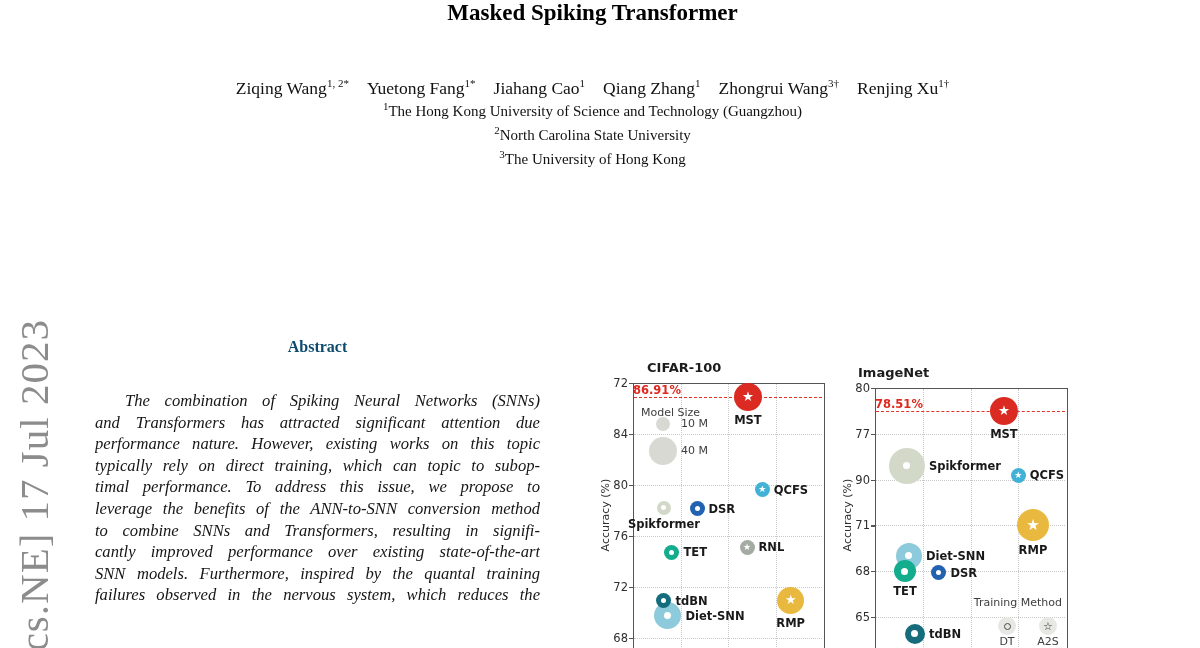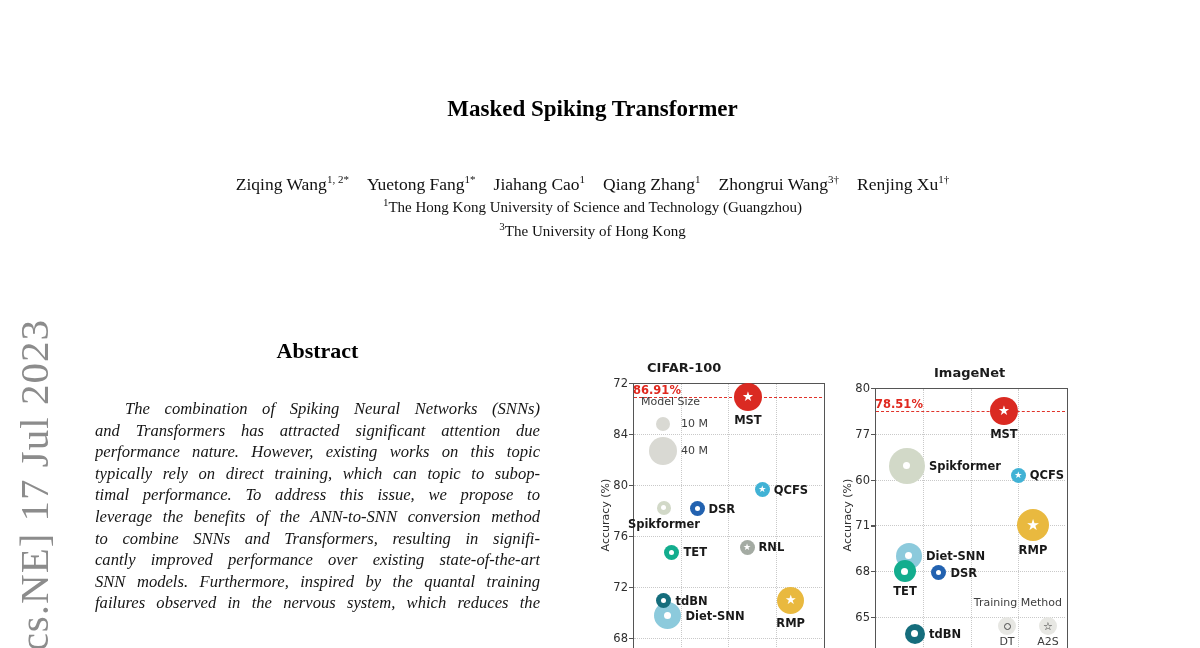--- a/index.html
+++ b/index.html
@@ -3,28 +3,28 @@
 <meta charset="utf-8">
 <style>
   html,body{margin:0;padding:0;background:#ffffff;}
   .page{position:relative;width:1200px;height:648px;background:#fff;overflow:hidden;
         font-family:"Liberation Serif",serif;color:#111;}
   
   .stamp{position:absolute;left:10px;top:666px;transform:rotate(-90deg);transform-origin:0 0;
          white-space:nowrap;font-size:41px;color:#8c8c8c;letter-spacing:1px;}
   
   .head{position:absolute;left:55px;top:0;width:1075px;text-align:center;}
-  .title{margin-top:96px;font-size:23px;font-weight:bold;color:#000;}
+  .title{font-size:23px;font-weight:bold;color:#000;}
   .authors{margin-top:52px;font-size:17.5px;color:#111;}
   .authors .auth{display:inline-block;margin:0 9px;white-space:nowrap;}
   sup{font-size:11px;vertical-align:super;line-height:0;}
   .affils{margin-top:0;font-size:15px;line-height:24px;color:#111;}
   
   .abs-col{position:absolute;left:95px;top:338px;width:445px;}
-  .abs-head{text-align:center;font-weight:bold;font-size:22px;color:#000000;}
+  .abs-head{text-align:center;font-weight:bold;font-size:16px;color:#0c4a6e;}
   .abs-body{margin-top:34px;font-style:italic;font-size:16.6px;line-height:21.6px;color:#151515;}
   .abs-line{text-align:justify;text-align-last:justify;height:21.6px;overflow:hidden;}
   .abs-line.indent{padding-left:30px;}
   
   .fig, .fig *{font-family:"DejaVu Sans","Liberation Sans",sans-serif;}
   .panel{position:absolute;border:1.2px solid #555;border-bottom:none;background:transparent;}
   .chart-title{position:absolute;font-size:13px;font-weight:bold;color:#1c1c1c;white-space:nowrap;}
   .ytick{position:absolute;width:26px;text-align:right;font-size:11.5px;color:#2e2e2e;height:14px;line-height:14px;}
   .tickmark{position:absolute;height:1.2px;background:#555;}
   .hgrid{position:absolute;border-top:1px dotted #c9c9c9;height:0;}
@@ -46,20 +46,21 @@
 <body>
 
 <div class="page">
   <div class="stamp">[cs.NE]  17 Jul 2023</div>
 
   <div class="head">
     <div class="title">Masked Spiking Transformer</div>
     <div class="authors" id="authors"><span class="auth">Ziqing Wang<sup>1, 2*</sup></span><span class="auth">Yuetong Fang<sup>1*</sup></span><span class="auth">Jiahang Cao<sup>1</sup></span><span class="auth">Qiang Zhang<sup>1</sup></span><span class="auth">Zhongrui Wang<sup>3†</sup></span><span class="auth">Renjing Xu<sup>1†</sup></span></div>
     <div class="affils" id="affils">
         <div><sup>1</sup>The Hong Kong University of Science and Technology (Guangzhou)</div>
+        <div><sup>2</sup>North Carolina State University</div>
         <div><sup>3</sup>The University of Hong Kong</div>
       </div>
   </div>
 
   <div class="abs-col">
     <div class="abs-head">Abstract</div>
     <div class="abs-body" id="absBody">
         <div class="abs-line indent">The combination of Spiking Neural Networks (SNNs)</div>
         <div class="abs-line">and Transformers has attracted significant attention due</div>
         <div class="abs-line">performance nature. However, existing works on this topic</div>
@@ -128,36 +129,36 @@
       </div>
       <div class="pt-label" style="left: 685.46px; top: 608.867px;">Diet-SNN</div>
       <div class="pt" style="left: 656.47px; top: 593.097px; width: 15px; height: 15px; background: rgb(21, 109, 124); z-index: 92;">
         <span class="hole" style="width: 5px; height: 5px; display: block;"></span>
       </div>
       <div class="pt-label" style="left: 675.47px; top: 593.597px;">tdBN</div>
       <div class="pt" style="left: 777.2px; top: 587.097px; width: 27px; height: 27px; background: rgb(233, 185, 63); z-index: 86;">
         <span class="star" style="font-size: 12.825px;">★</span>
       </div>
       <div class="pt-label center" style="left: 730.7px; top: 616.097px; width: 120px;">RMP</div>
-      <div class="leg-text" style="left: 641px; top: 395px;">Model Size</div>
+      <div class="leg-text" style="left: 641px; top: 406px;">Model Size</div>
       <div class="leg-circle" style="left: 656px; top: 417px; width: 14px; height: 14px; background: rgb(217, 217, 211);"></div>
       <div class="leg-text" style="left: 681px; top: 417px;">10 M</div>
       <div class="leg-circle" style="left: 649px; top: 437px; width: 28px; height: 28px; background: rgb(217, 217, 211);"></div>
       <div class="leg-text" style="left: 681px; top: 444px;">40 M</div>
       <div class="panel" style="left: 875px; top: 388px; width: 191px; height: 270px;"></div>
-      <div class="chart-title" style="left: 934px; top: 365px;">ImageNet</div>
+      <div class="chart-title" style="left: 858px; top: 365px;">ImageNet</div>
       <div class="vgrid" style="left: 922.75px; top: 389px; height: 260px;"></div>
       <div class="vgrid" style="left: 970.5px; top: 389px; height: 260px;"></div>
       <div class="vgrid" style="left: 1018.25px; top: 389px; height: 260px;"></div>
       <div class="ytick" style="left: 844px; top: 381px;">80</div>
       <div class="tickmark" style="left: 871px; top: 388px; width: 4px;"></div>
       <div class="ytick" style="left: 844px; top: 426.81px;">77</div>
       <div class="tickmark" style="left: 871px; top: 433.81px; width: 4px;"></div>
       <div class="hgrid" style="left: 876px; top: 433.81px; width: 189px;"></div>
-      <div class="ytick" style="left: 844px; top: 472.62px;">60</div>
+      <div class="ytick" style="left: 844px; top: 472.62px;">90</div>
       <div class="tickmark" style="left: 871px; top: 479.62px; width: 4px;"></div>
       <div class="hgrid" style="left: 876px; top: 479.62px; width: 189px;"></div>
       <div class="ytick" style="left: 844px; top: 518.43px;">71</div>
       <div class="tickmark" style="left: 871px; top: 525.43px; width: 4px;"></div>
       <div class="hgrid" style="left: 876px; top: 525.43px; width: 189px;"></div>
       <div class="ytick" style="left: 844px; top: 564.24px;">68</div>
       <div class="tickmark" style="left: 871px; top: 571.24px; width: 4px;"></div>
       <div class="hgrid" style="left: 876px; top: 571.24px; width: 189px;"></div>
       <div class="ytick" style="left: 844px; top: 610.05px;">65</div>
       <div class="tickmark" style="left: 871px; top: 617.05px; width: 4px;"></div>

